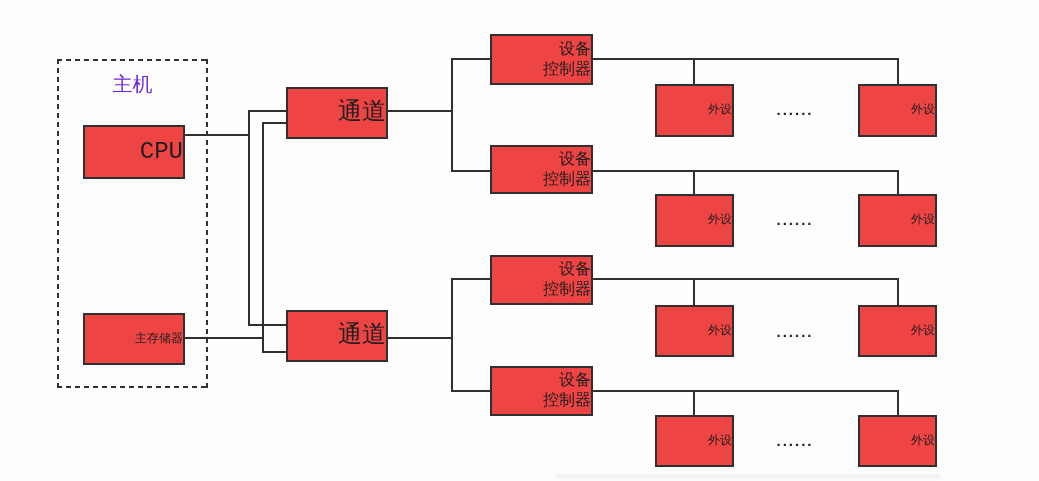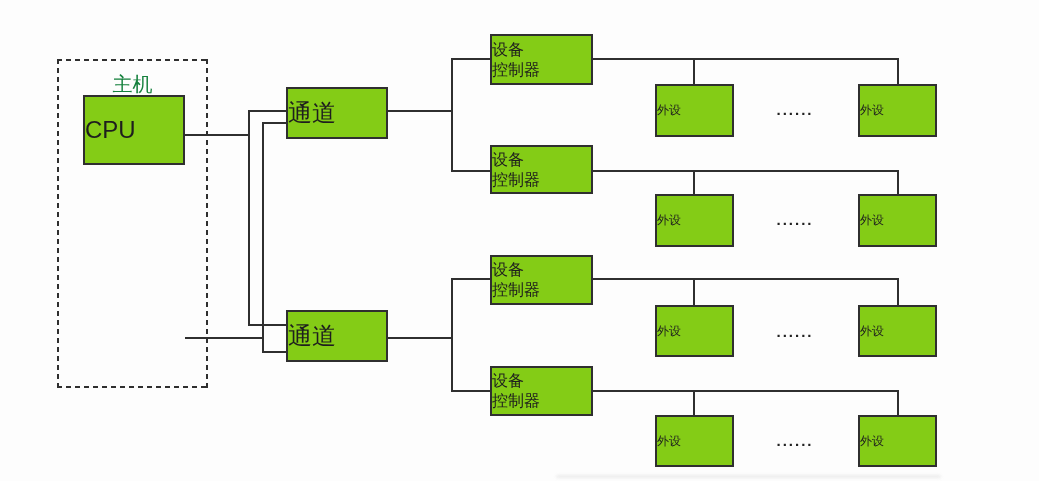--- a/index.html
+++ b/index.html
@@ -13,27 +13,28 @@
     width: 1039px;
     height: 481px;
     background: #fdfdfd;
     overflow: hidden;
     color: #1e1e1e;
   }
   
   .node {
     position: absolute;
     border: 2px solid #2f2f2f;
-    background: #84cc16;
+    background: #ef4444;
     display: flex;
-    align-items: flex-start;
+    align-items: flex-end;
     justify-content: center;
     flex-direction: column;
     box-sizing: border-box;
     text-align: center;
+    font-family: Liberation Mono, monospace;
   }
   .node .lbl { display: block; line-height: 1.25; }
   .f18 { font-size: 24px; }
   .f17 { font-size: 12px; }
   .f16 { font-size: 16px; }
   
   .dashed-box {
     position: absolute;
     box-sizing: border-box;
     background-image:
@@ -42,21 +43,21 @@
       repeating-linear-gradient(0deg, #2f2f2f 0 5px, transparent 5px 9px),
       repeating-linear-gradient(0deg, #2f2f2f 0 5px, transparent 5px 9px);
     background-position: 0 0, 0 100%, 0 0, 100% 0;
     background-size: 100% 2px, 100% 2px, 2px 100%, 2px 100%;
     background-repeat: no-repeat;
   }
   .host-label {
     position: absolute;
     text-align: center;
     font-size: 20px;
-    color: #15803d;
+    color: #6d28d9;
   }
   
   .hl, .vl {
     position: absolute;
     background: #2f2f2f;
   }
   .hl { height: 2px; }
   .vl { width: 2px; }
   .dots {
     position: absolute;
@@ -77,22 +78,25 @@
   }
 </style>
 </head>
 <body>
 
 <div class="canvas">
 
   <div class="dashed-box" style="left:57px; top:59px; width:151px; height:329px;"></div>
   <div class="host-label" style="left:57px; top:71px; width:151px;">主机</div>
 
-  <div class="node" style="left:83px; top:95px; width:102px; height:70px;">
+  <div class="node" style="left:83px; top:125px; width:102px; height:54px;">
     <span class="lbl f18">CPU</span>
+  </div>
+  <div class="node" style="left:83px; top:313px; width:102px; height:52px;">
+    <span class="lbl f17">主存储器</span>
   </div>
 
   <div class="node" style="left:286px; top:87px; width:102px; height:52px;">
     <span class="lbl f18">通道</span>
   </div>
   <div class="node" style="left:286px; top:310px; width:102px; height:52px;">
     <span class="lbl f18">通道</span>
   </div>
 
   <div class="node" style="left:490px; top:34px; width:103px; height:51px;">

